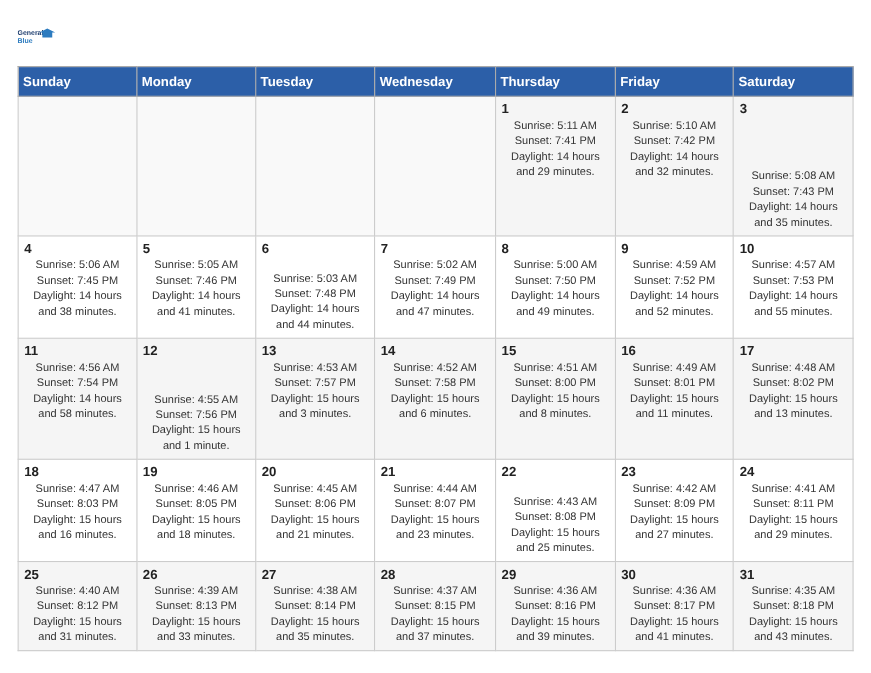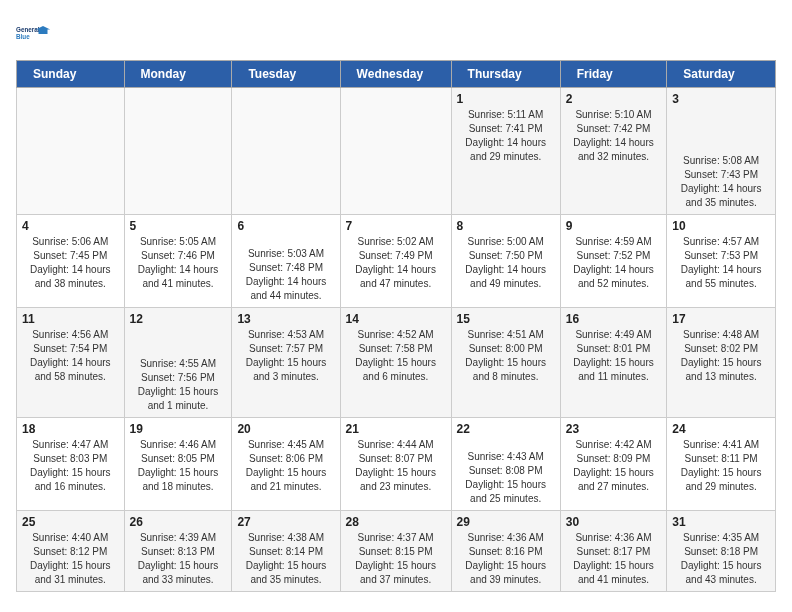--- a/index.html
+++ b/index.html
@@ -38,21 +38,21 @@
       color: #333;
     }
     .calendar {
       width: 100%;
       border-collapse: collapse;
       font-size: 10.5px;
     }
     .calendar thead tr th {
       background-color: #2c5fa8;
       color: #fff;
-      padding: 6px 16px;
+      padding: 6px 4px;
       text-align: left;
       font-size: 12px;
       font-weight: bold;
       border: 1px solid #aaa;
     }
     .calendar tbody tr td {
       border: 1px solid #ccc;
       vertical-align: top;
       padding: 4px 5px;
       width: 113px;

